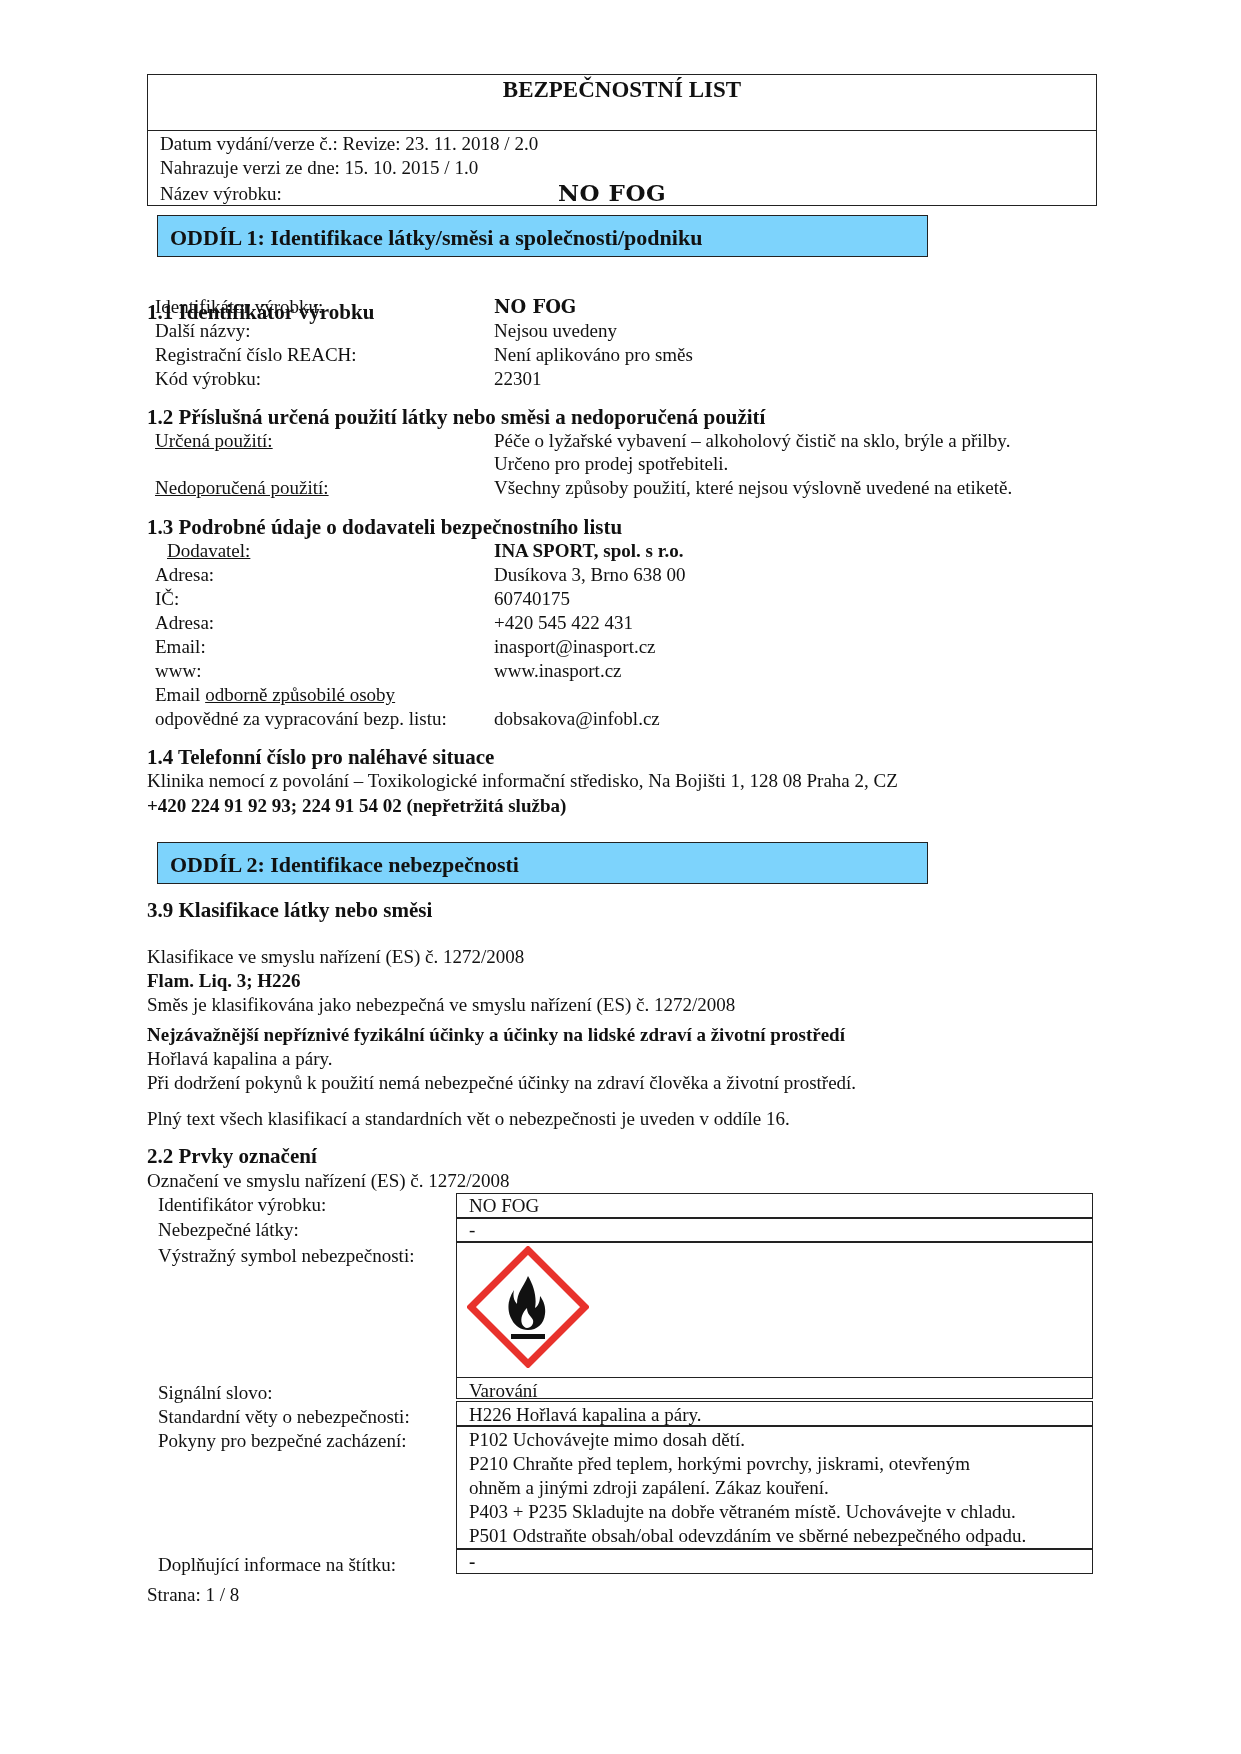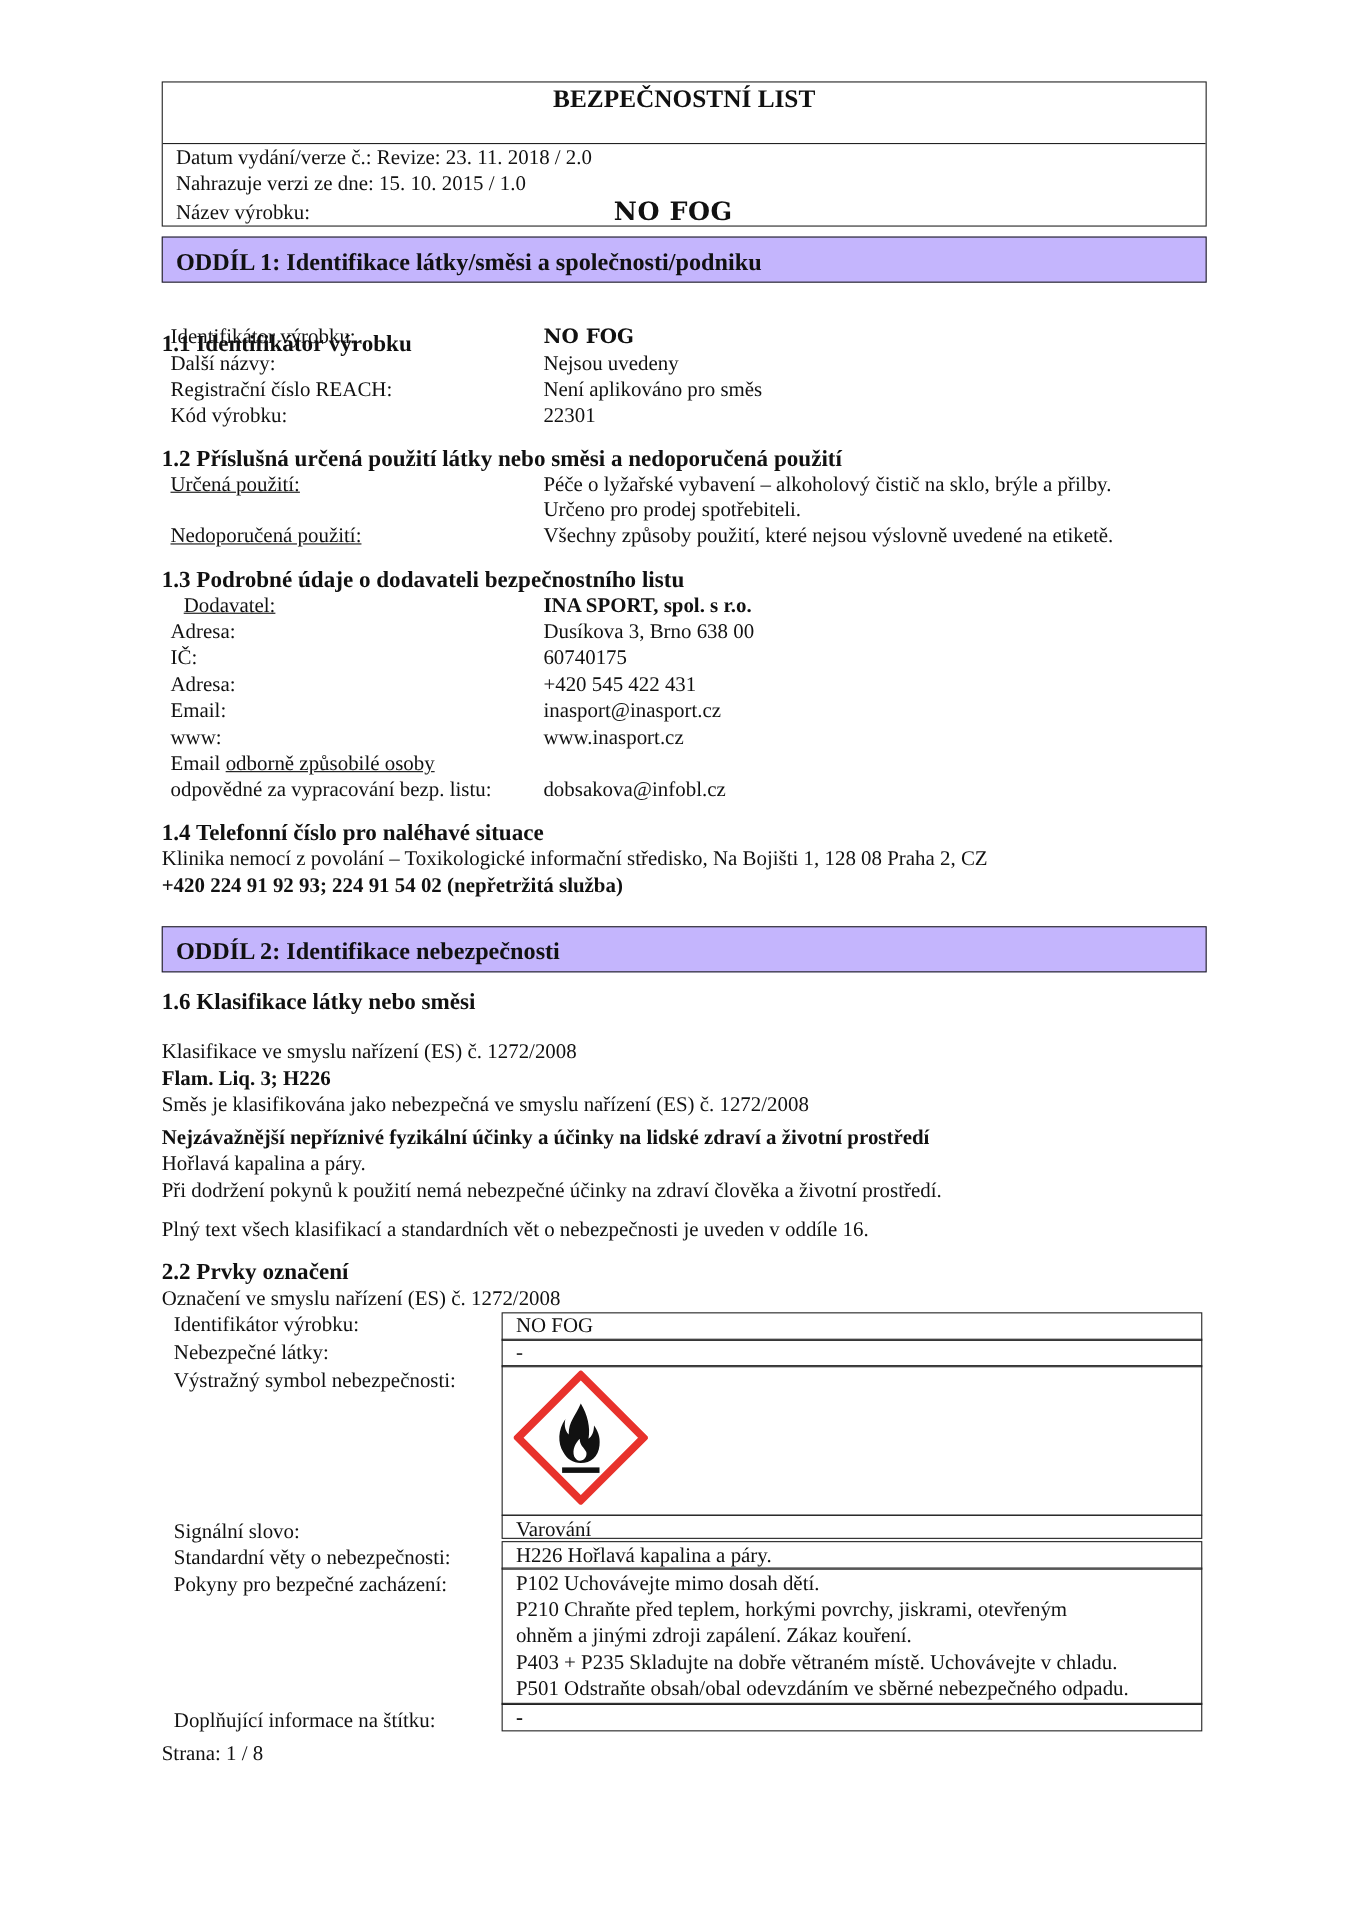--- a/index.html
+++ b/index.html
@@ -12,21 +12,21 @@
   
   #hdr { left: 147px; top: 74px; width: 950px; height: 132px; border: 1.5px solid #222; box-sizing: border-box; }
   #hdr .sep { position: absolute; left: 0; right: 0; top: 55px; border-top: 1.5px solid #222; }
   #hdr-title { left: 0; right: 0; top: 2px; text-align: center; font-size: 23px; font-weight: bold; }
   #hdr-sub { left: 0; right: 0; top: 30px; text-align: center; font-size: 19px; }
   #hdr-date { left: 12px; top: 58px; }
   #hdr-replaces { left: 12px; top: 82px; }
   #hdr-name-label { left: 12px; top: 108px; }
   #hdr-name-value { left: 410px; top: 104px; font-size: 23px; font-weight: bold; font-family: "DejaVu Serif", serif; letter-spacing: 0.5px; }
 
-  .section { left: 147px; width: 950px; height: 42px; background: #c4b5fd; border: 1.5px solid #222; box-sizing: border-box; }
+  .section { left: 157px; width: 771px; height: 42px; background: #7dd3fc; border: 1.5px solid #222; box-sizing: border-box; }
   .section span { position: absolute; left: 12px; top: 9px; font-size: 22px; font-weight: bold; white-space: nowrap; }
 
   .sub { font-size: 21px; font-weight: bold; white-space: nowrap; }
   .lab { left: 155px; }
   .val { left: 494px; }
 
   
   .cell { position: absolute; left: 456px; width: 637px; border: 1.5px solid #222; box-sizing: border-box; }
   .cell .c-txt { position: absolute; left: 12px; font-size: 19px; line-height: 22px; white-space: nowrap; }
 </style>
@@ -83,21 +83,21 @@
 <div class="abs txt val" style="top:708px;">dobsakova@infobl.cz</div>
 
 <div class="abs sub" style="left:147px; top:745px;">1.4 Telefonní číslo pro naléhavé situace</div>
 <div class="abs txt" style="left:147px; top:770px;">Klinika nemocí z povolání – Toxikologické informační středisko, Na Bojišti 1, 128 08 Praha 2, CZ</div>
 <div class="abs txt bold" style="left:147px; top:795px;">+420 224 91 92 93; 224 91 54 02 (nepřetržitá služba)</div>
 
 <div class="abs section" style="top:842px;">
   <span>ODDÍL 2: Identifikace nebezpečnosti</span>
 </div>
 
-<div class="abs sub" style="left:147px; top:898px;">1.6 Klasifikace látky nebo směsi</div>
+<div class="abs sub" style="left:147px; top:898px;">3.9 Klasifikace látky nebo směsi</div>
 <div class="abs txt" style="left:147px; top:946px;">Klasifikace ve smyslu nařízení (ES) č. 1272/2008</div>
 <div class="abs txt bold" style="left:147px; top:970px;">Flam. Liq. 3; H226</div>
 <div class="abs txt" style="left:147px; top:994px;">Směs je klasifikována jako nebezpečná ve smyslu nařízení (ES) č. 1272/2008</div>
 <div class="abs txt bold" style="left:147px; top:1024px;">Nejzávažnější nepříznivé fyzikální účinky a účinky na lidské zdraví a životní prostředí</div>
 <div class="abs txt" style="left:147px; top:1048px;">Hořlavá kapalina a páry.</div>
 <div class="abs txt" style="left:147px; top:1072px;">Při dodržení pokynů k použití nemá nebezpečné účinky na zdraví člověka a životní prostředí.</div>
 <div class="abs txt" style="left:147px; top:1108px;">Plný text všech klasifikací a standardních vět o nebezpečnosti je uveden v oddíle 16.</div>
 
 <div class="abs sub" style="left:147px; top:1144px;">2.2 Prvky označení</div>
 <div class="abs txt" style="left:147px; top:1170px;">Označení ve smyslu nařízení (ES) č. 1272/2008</div>

